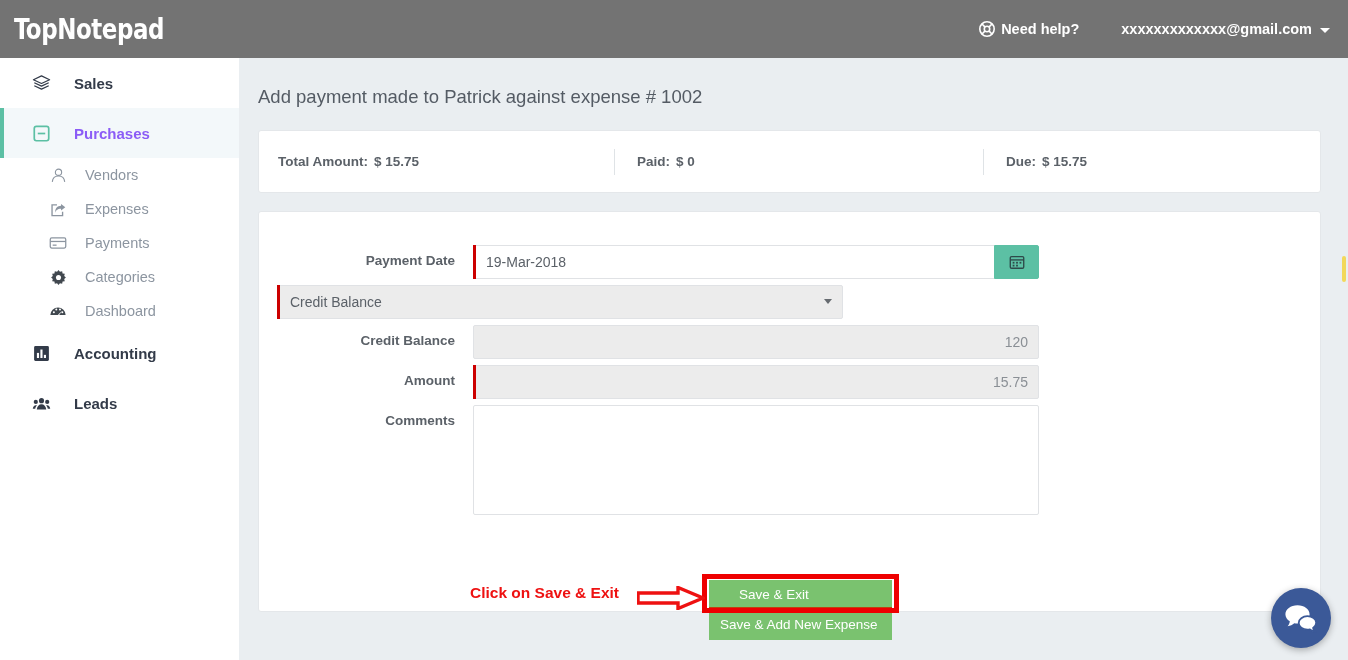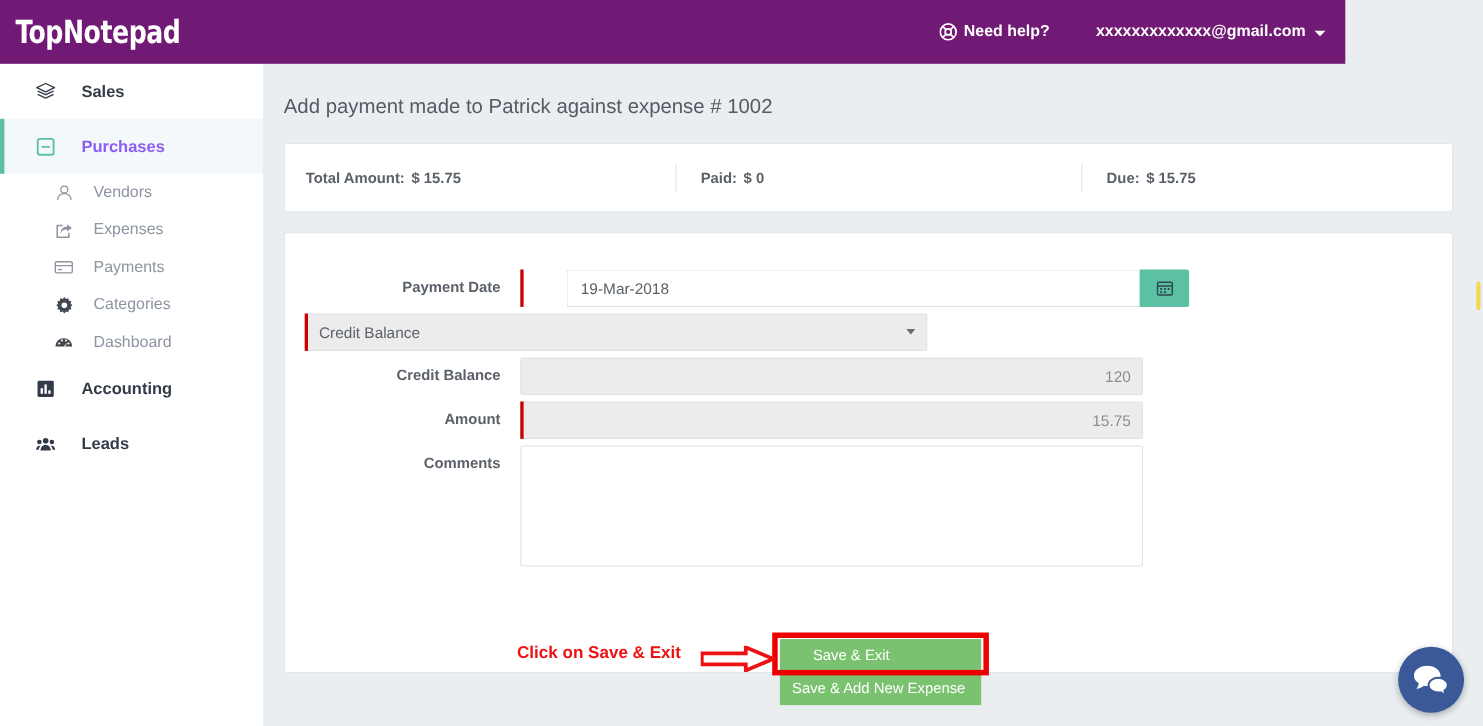--- a/index.html
+++ b/index.html
@@ -7,22 +7,22 @@
     width: 1348px; height: 660px;
     overflow: hidden;
     background: #eaeef1;
     font-family: "Liberation Sans", sans-serif;
     -webkit-font-smoothing: antialiased;
   }
 
   
   .header {
     position: absolute; top: 0; left: 0;
-    width: 1223px; height: 58px;
-    background: #701a75;
+    width: 1348px; height: 58px;
+    background: #737373;
     display: flex; align-items: center;
     z-index: 30;
   }
   .logo {
     margin-left: 14px;
     color: #ffffff;
     font-size: 29px;
     font-weight: bold;
     letter-spacing: -0.5px;
     font-family: "DejaVu Sans Condensed", "Liberation Sans Narrow", "Liberation Sans", sans-serif;
@@ -181,21 +181,21 @@
     outline: none;
     border-radius: 2px;
     line-height: 32px;
   }
   .inp.readonly { background: #ececec; color: #8a8f95; text-align: right; }
   .inp.sel {
     background: #ececec; color: #5b6168;
     display: flex; align-items: center;
   }
 
-  .datewrap { display: flex; width: 638px; padding-left: 42px; }
+  .datewrap { display: flex; width: 638px; }
   .datewrap .inp { width: 521px; border-right: none; border-radius: 2px 0 0 2px; }
   .calbtn {
     width: 45px; height: 34px;
     background: #5cc0a4;
     border: 1px solid #5cc0a4;
     border-radius: 0 2px 2px 0;
     display: flex; align-items: center; justify-content: center;
     cursor: pointer;
   }
   .selwrap { width: 566px; position: relative; }
@@ -241,21 +241,21 @@
   }
   .dropitem {
     background: #7ac26f;
     color: #ffffff;
     font-size: 13.5px;
     height: 30px; line-height: 30px;
     padding: 0 11px;
     cursor: pointer;
     white-space: nowrap;
   }
-  .dropitem.first { border-bottom: 1px solid #c2410c; padding-left: 30px; }
+  .dropitem.first { border-bottom: 3px solid #c2410c; padding-left: 30px; }
 
   .annot-box {
     position: absolute;
     left: 443px; top: 32px;
     width: 197px; height: 39px;
     border: 5px solid #ee0000;
     z-index: 8;
     pointer-events: none;
   }
   .annot-text {

